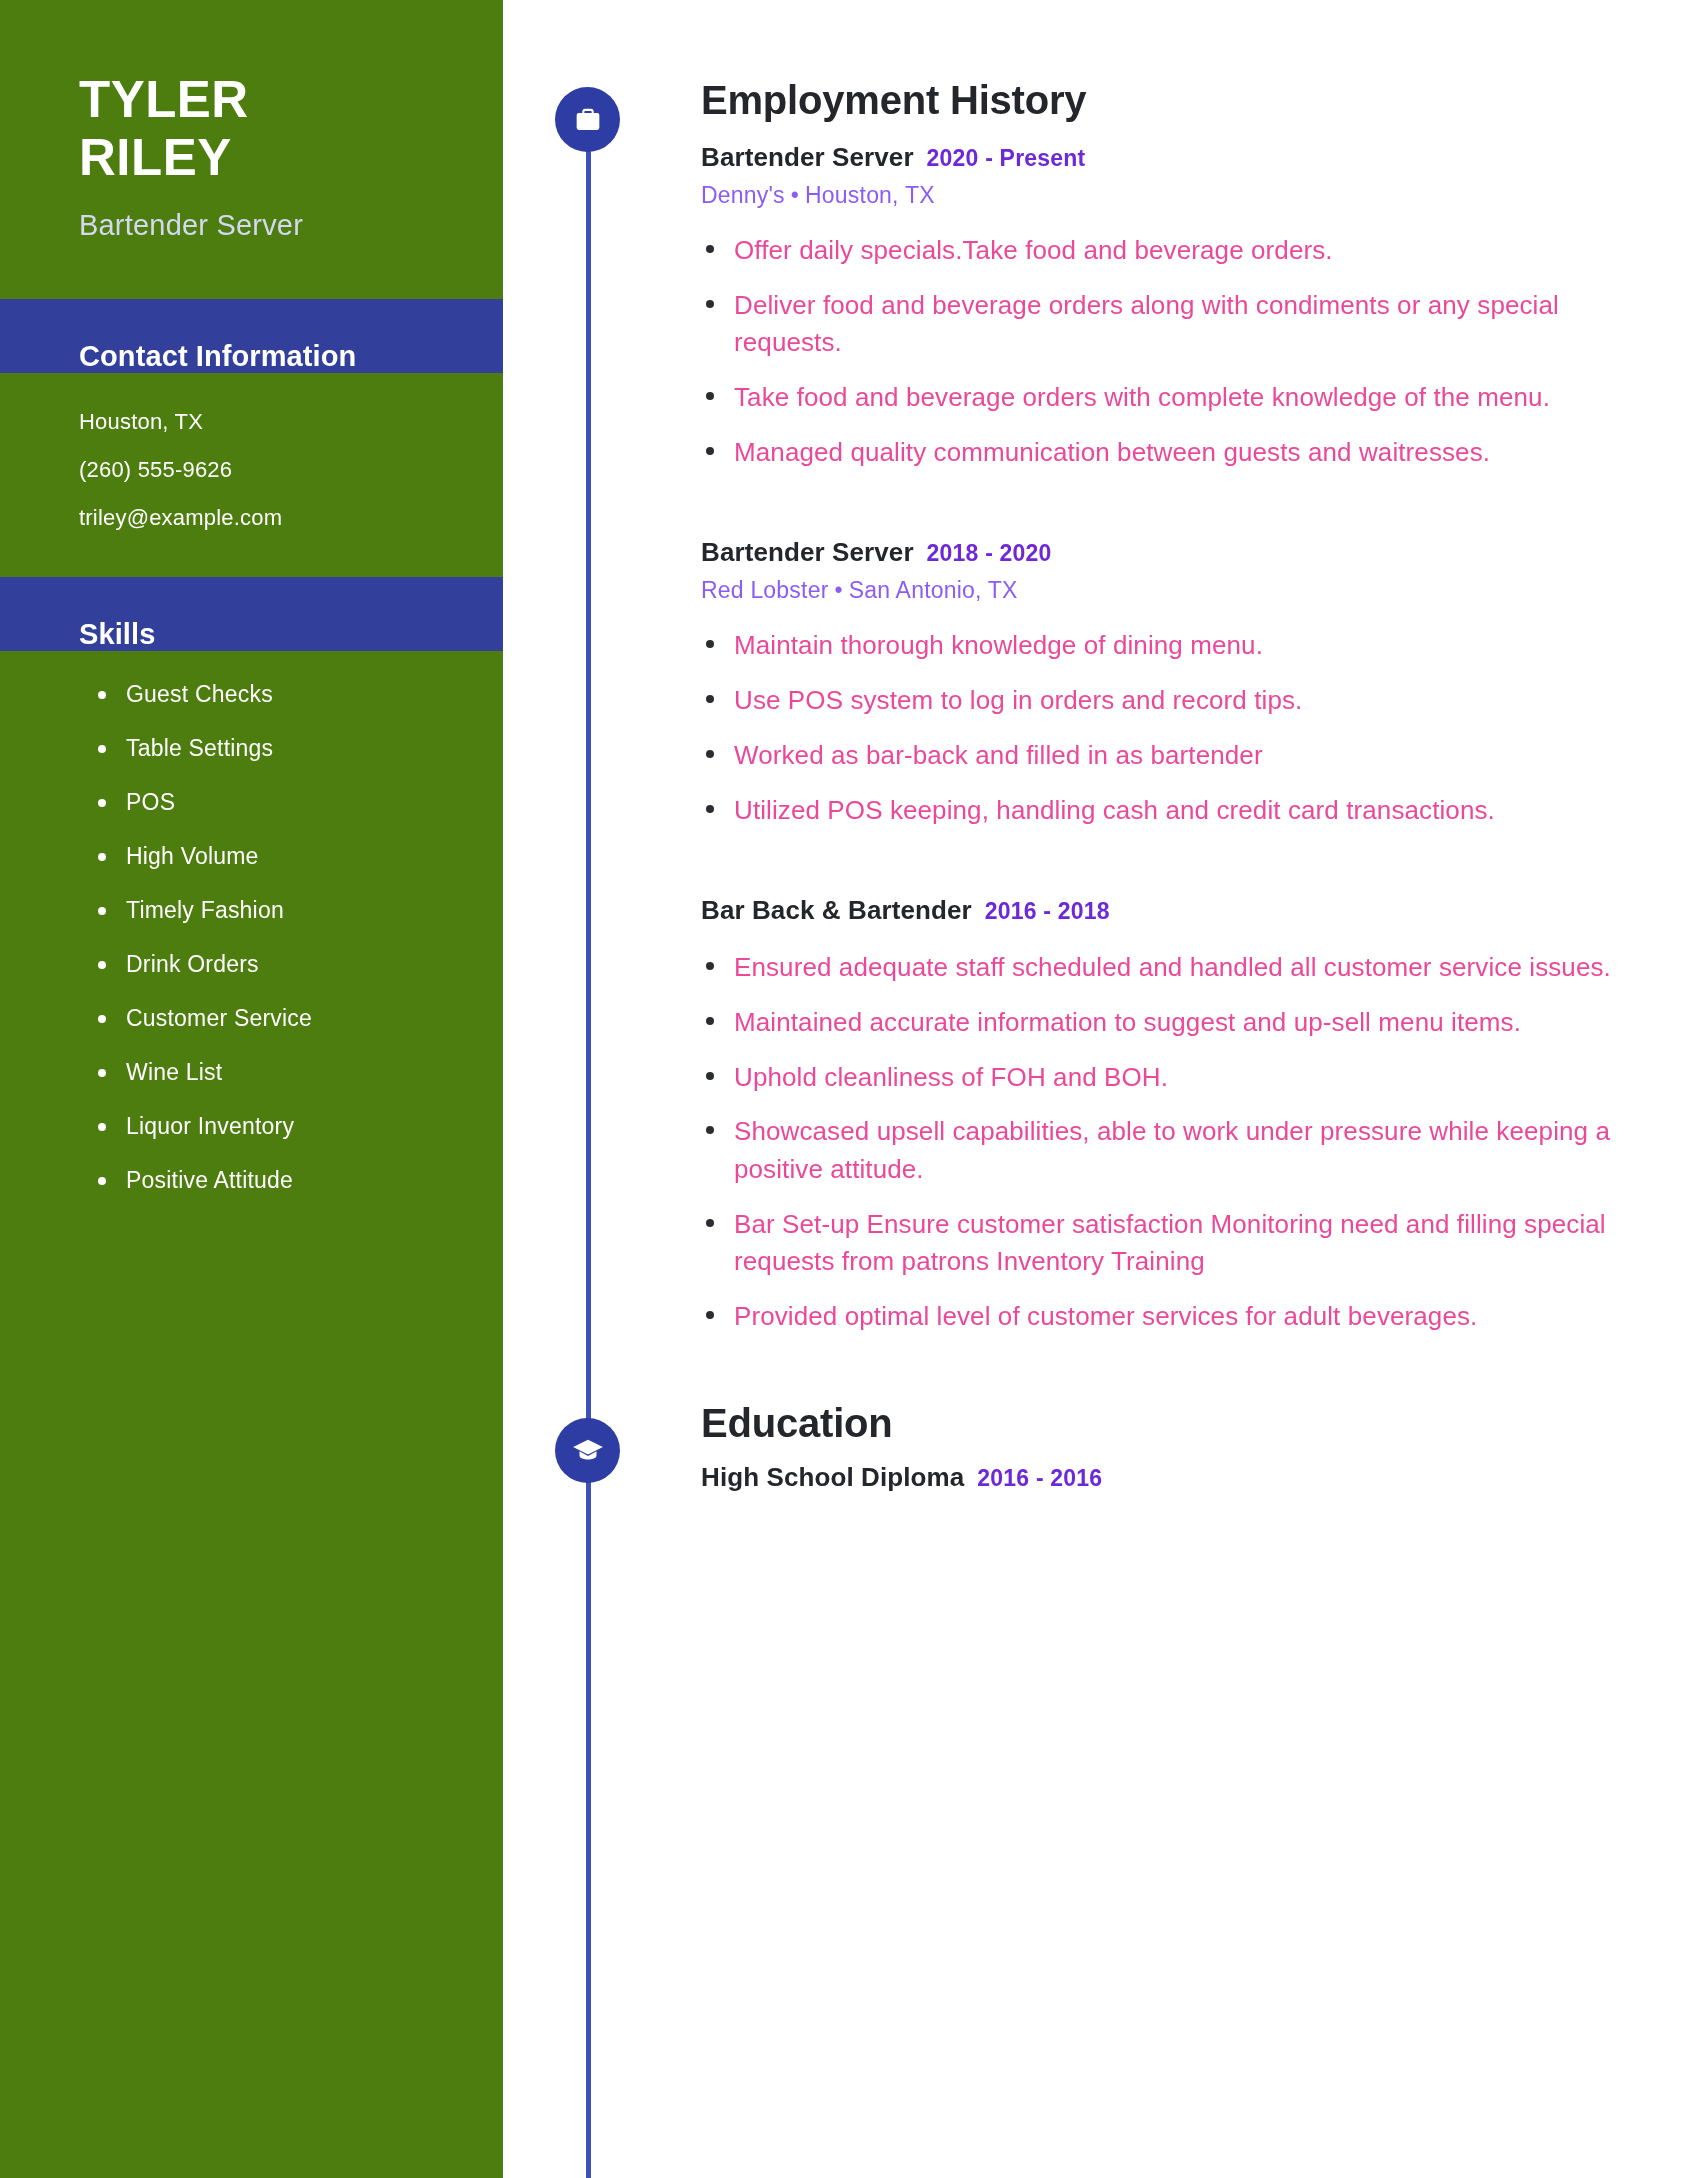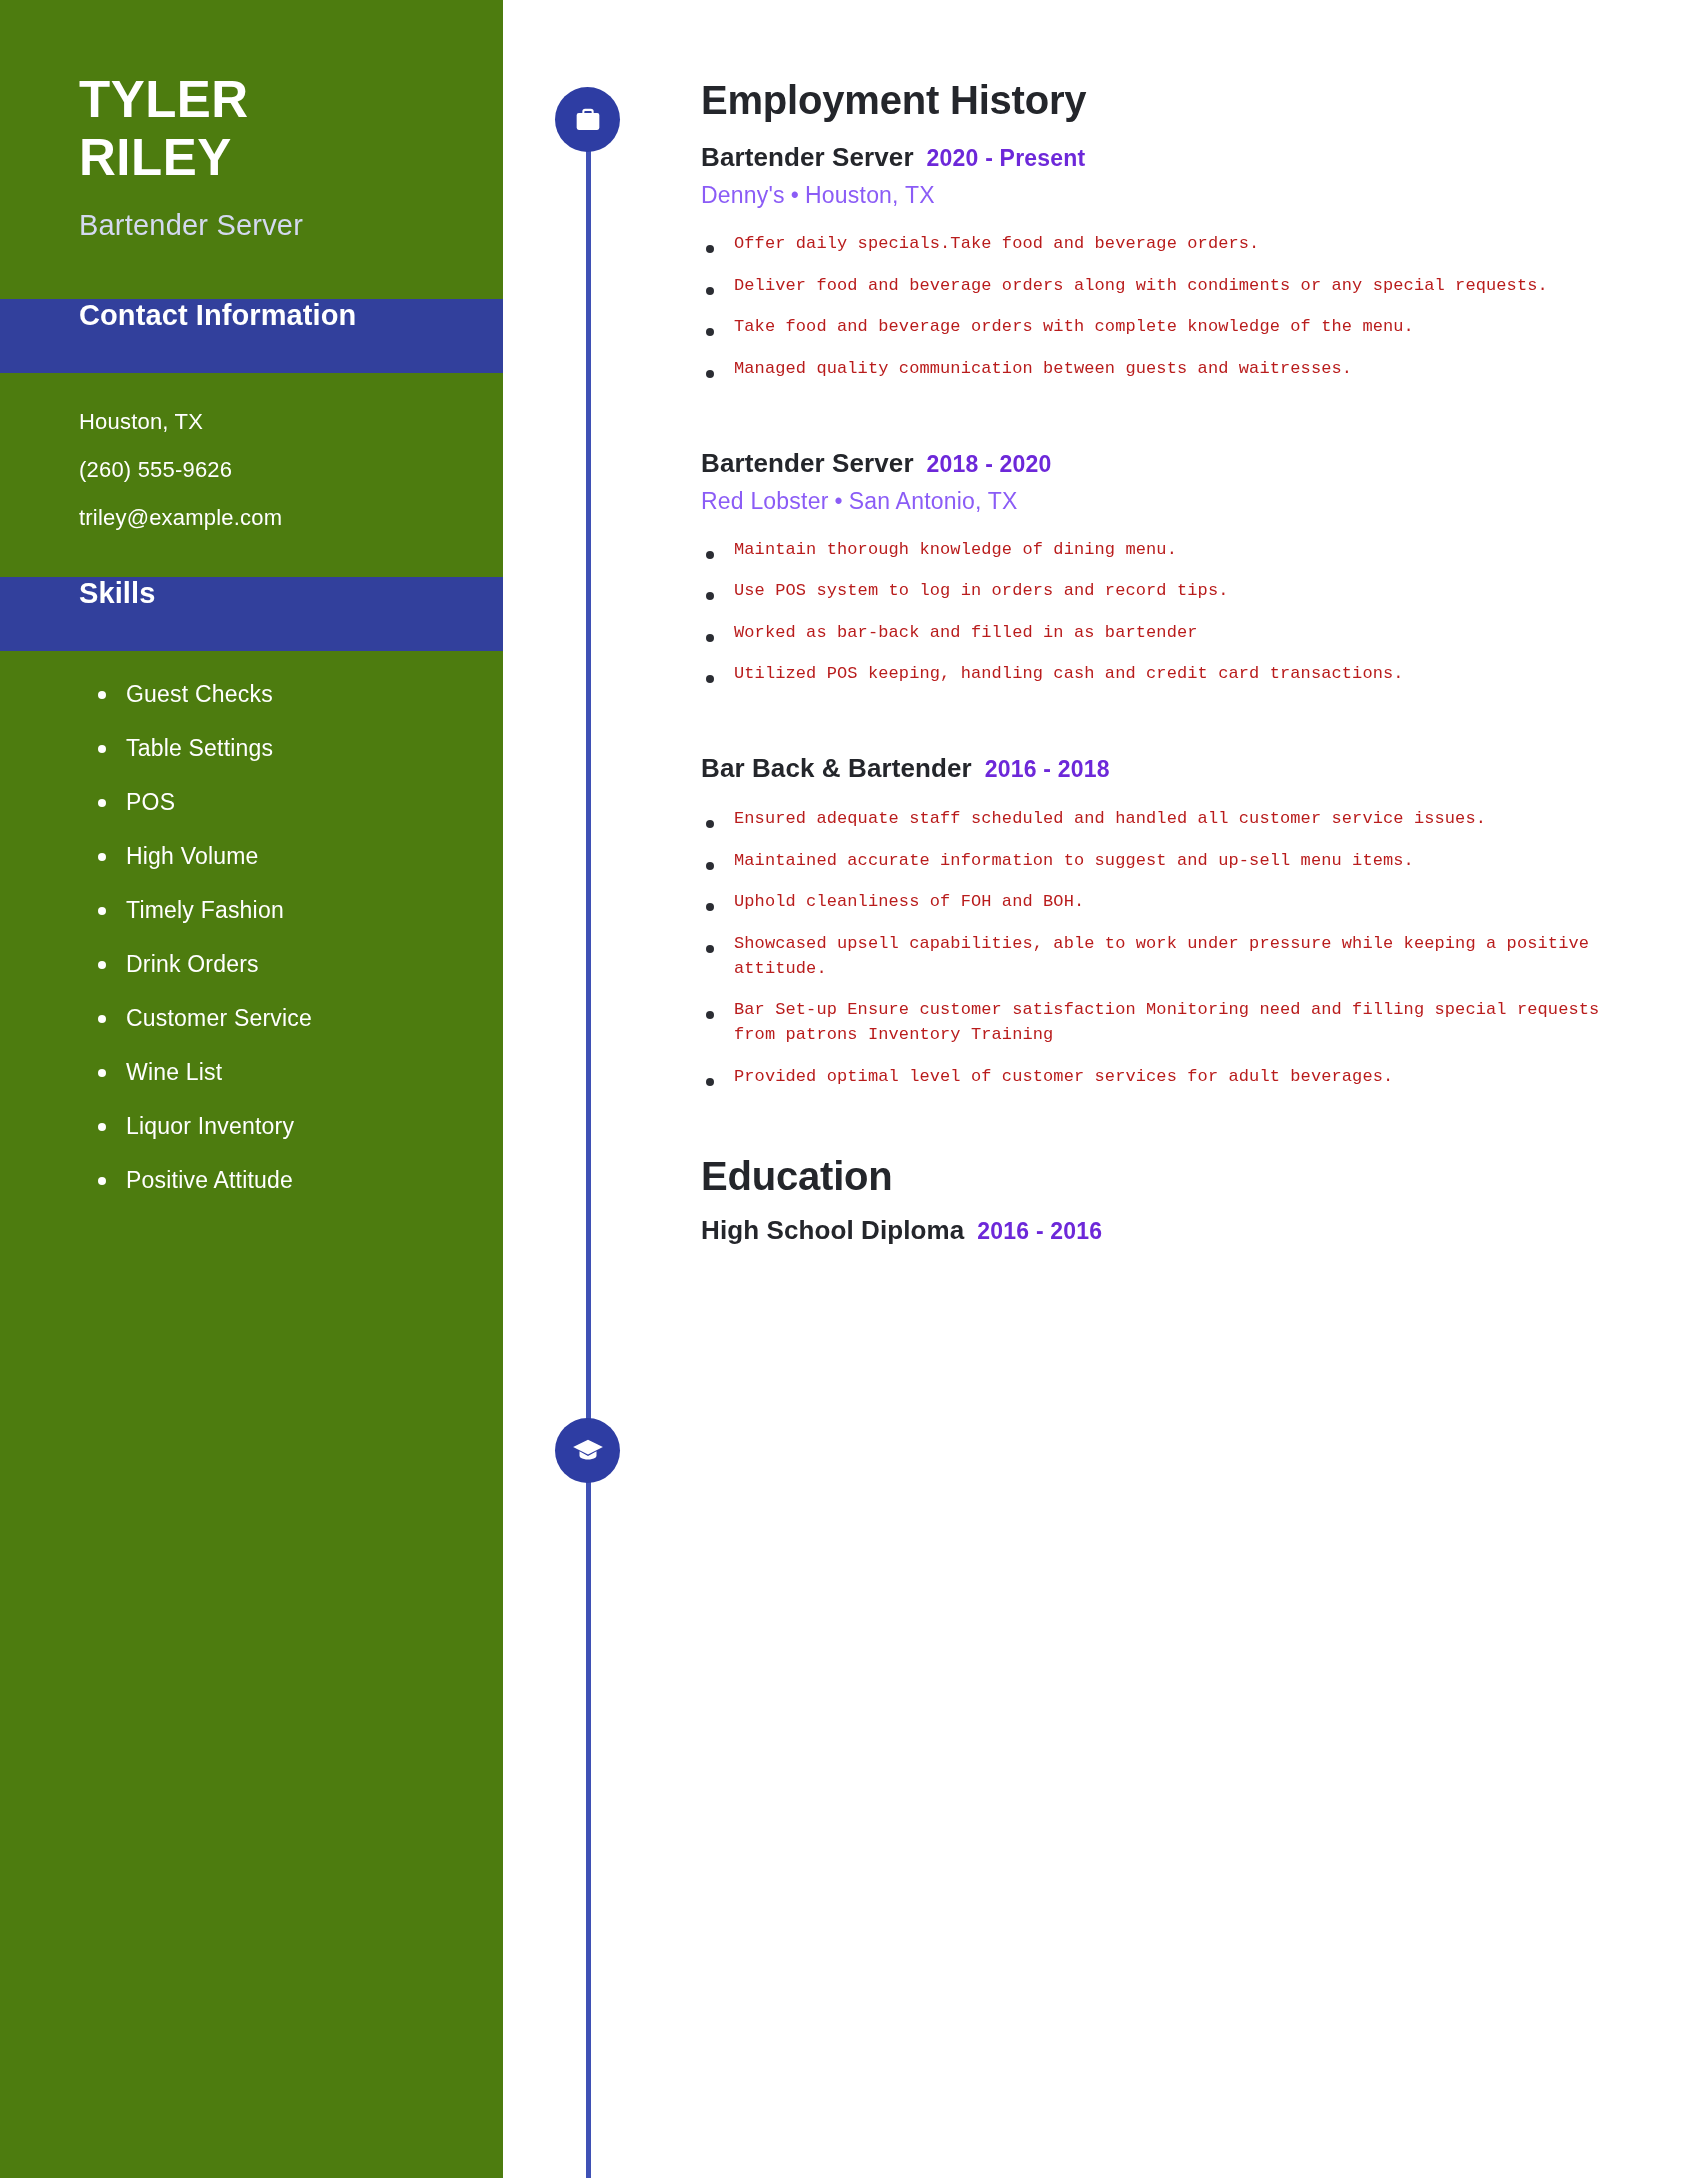--- a/index.html
+++ b/index.html
@@ -47,21 +47,21 @@
     font-weight: 400;
     color: #d4d9f0;
     letter-spacing: 0.2px;
   }
 
   .side-section-header {
     margin-top: 57px;
     background: #32409c;
     height: 74px;
     display: flex;
-    align-items: flex-start;
+    align-items: flex-end;
     padding-left: 79px;
   }
 
   .side-section-header.tight {
     margin-top: 48px;
   }
 
   .side-section-header span {
     font-size: 29px;
     font-weight: 700;
@@ -185,27 +185,26 @@
 
   .entry-meta .sep { padding: 0 6px; }
 
   .bullets {
     margin-top: 23px;
     list-style: none;
   }
 
   .bullets li {
     position: relative;
-    font-size: 17px;
+    font-size: 26px;
     line-height: 1.45;
-    color: #b91c1c;
+    color: #ec4899;
     padding-left: 33px;
     margin-bottom: 17px;
     letter-spacing: 0.1px;
-    font-family: Liberation Mono, monospace;
   }
 
   .bullets li::before {
     content: "";
     position: absolute;
     left: 5px;
     top: 13px;
     width: 8px;
     height: 8px;
     border-radius: 50%;

